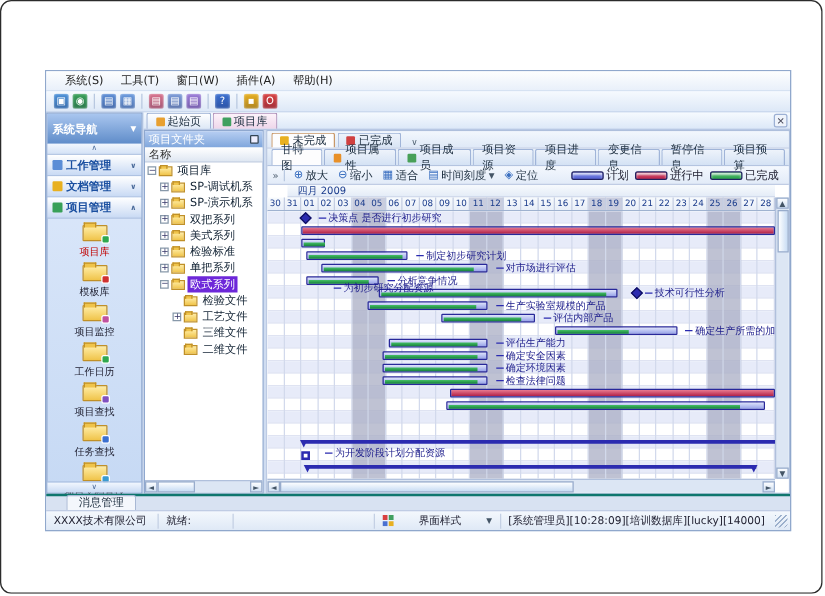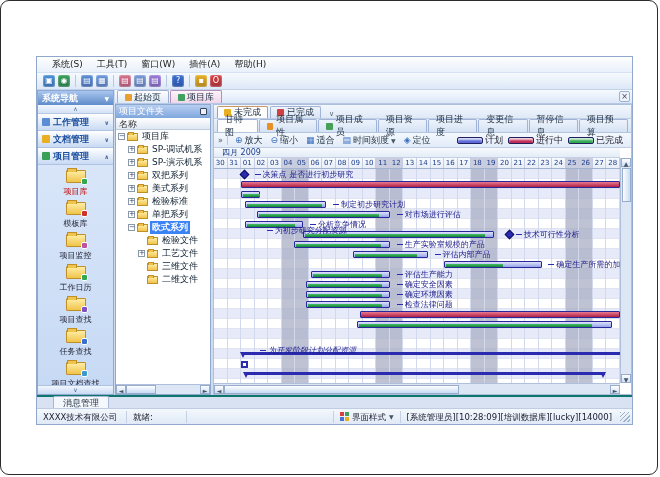--- a/index.html
+++ b/index.html
@@ -19,21 +19,21 @@
              display:flex; align-items:center; gap:3px; padding-left:6px; }
   .ticon { width:12px; height:12px; border-radius:2px; font-size:8px; color:#fff;
            text-align:center; line-height:12px; box-shadow:inset 0 0 2px rgba(255,255,255,.7); }
   .tsep { width:1px; height:12px; background:#b8c8e0; margin:0 2px; }
 
   .main { position:absolute; left:0; top:33px; right:0; bottom:29px; background:#cfdcf0; }
 
   
   .sidebar { position:absolute; left:0; top:0; width:77px; bottom:0;
              border:1px solid #8fa8cf; background:linear-gradient(#dfeafb,#c6d9f4); }
-  .sb-title { height:14px; background:linear-gradient(#a9c6ef,#5f8cc9); color:#fff;
+  .sb-title { height:24px; background:linear-gradient(#a9c6ef,#5f8cc9); color:#fff;
               font-size:9px; font-weight:bold; display:flex; align-items:center;
               justify-content:space-between; padding:0 4px; }
   .sb-collapse { height:9px; background:linear-gradient(#f2f7fe,#d4e2f6); border-bottom:1px solid #b6c8e4;
                  font-size:6px; color:#4a6a9a; text-align:center; line-height:8px; }
   .sb-sec { height:17px; display:flex; align-items:center; gap:3px; padding:0 4px;
             background:linear-gradient(#ffffff,#c9daf4); border-bottom:1px solid #aec2e2;
             color:#1a4fa0; font-size:9px; font-weight:bold; }
   .sb-sec .mini { width:8px; height:8px; border-radius:1px; }
   .sb-sec .chev { margin-left:auto; font-size:6px; color:#4a6a9a; }
   .sb-item { height:32px; text-align:center; padding-top:2px; cursor:default; }
@@ -72,21 +72,21 @@
             font-size:9px; color:#333; padding-left:3px; line-height:12px; }
   .tp-body { position:absolute; left:0; right:0; top:25px; bottom:10px; overflow:hidden; }
   .trow { height:13px; display:flex; align-items:center; font-size:9px; white-space:nowrap; color:#123; }
   .texp { width:7px; height:7px; min-width:7px; border:1px solid #89a; background:#fff; color:#336;
           font-size:7px; line-height:5px; text-align:center; margin-right:2px; }
   .tfold { width:11px; height:8px; min-width:11px; background:linear-gradient(#ffeda6,#f0c44a);
            border:1px solid #c09028; margin-right:2px; position:relative; }
   .tfold::before { content:""; position:absolute; top:-2px; left:0; width:4px; height:2px;
                    background:#f0c44a; border:1px solid #c09028; border-bottom:none; }
   .tlab { padding:0 2px; }
-  .trow.sel .tlab { background:#3b82f6; color:#fff;font-weight:bold; }
+  .trow.sel .tlab { background:#6d28d9; color:#fff; }
   .tp-hscroll { position:absolute; left:0; right:0; bottom:0; height:10px;
                 background:#dce6f4; border-top:1px solid #b0c0dc; display:flex; }
   .sarr { width:10px; height:9px; font-size:6px; color:#456; text-align:center; line-height:9px;
           background:linear-gradient(#fdfeff,#cfdff2); border:1px solid #98accc; }
   .hthumb { height:9px; width:30px; background:linear-gradient(#fdfeff,#c8dcf4); border:1px solid #98accc; }
 
   
   .content { position:absolute; left:176px; right:0; top:14px; bottom:0; background:#edf2fb;
              border:1px solid #aebfdc; }
   .stabs { height:14px; display:flex; align-items:flex-end; gap:2px; padding:1px 3px 0;
@@ -111,21 +111,21 @@
   .gbtn { display:flex; align-items:center; gap:2px; padding:0 3px; }
   .gbtn .gi { color:#3a6fc0; font-size:9px; }
   .gdrop { font-size:6px; color:#456; }
   .legend { margin-left:auto; display:flex; align-items:center; gap:5px; padding-right:4px; }
   .lgi { display:flex; align-items:center; gap:2px; font-size:9px; color:#223; }
   .lgsw { width:26px; height:7px; border:1px solid #202060; border-radius:2px;
           box-shadow:inset 0 2px 2px rgba(255,255,255,.8); }
 
   
   .gantt { position:absolute; left:0; right:0; top:43px; bottom:0; background:#fff; }
-  .gmonth { position:absolute; left:0; right:11px; top:0; height:10px;
+  .gmonth { position:absolute; left:16px; right:11px; top:0; height:10px;
             background:linear-gradient(#f7fafd,#e4ecf7); border-bottom:1px solid #c4d0e6;
             font-size:8px; color:#1b3c8c; padding-left:8px; line-height:10px; }
   .gdays { position:absolute; left:0; right:11px; top:10px; height:11px; display:flex;
            background:linear-gradient(#f7fafd,#e8eef8); border-bottom:1px solid #9fb2d0; }
   .gday { flex:1; font-size:7px; color:#1b3c8c; text-align:center; line-height:11px;
           border-right:1px solid #c4cde2; }
   .gday.we { background:#c9cdde; }
   .gchart { position:absolute; left:0; right:11px; top:21px; bottom:11px; overflow:hidden; background:#fff; }
   .stripe { position:absolute; left:0; right:0; background:#e7ebf9; border-bottom:1px solid #dfe3f2; z-index:0; }
   .stripe.odd { background:#fff; }
@@ -157,21 +157,21 @@
   
   .msgstrip { position:absolute; left:0; right:0; bottom:16px; height:13px; background:#d8e2f2;
               border-top:2px solid #0f766e; display:flex; align-items:flex-end; padding-left:16px; }
   .msgtab { height:12px; font-size:9px; color:#234; padding:0 9px; line-height:12px;
             background:#f4f7fc; border:1px solid #a8b8d4; border-bottom:none; border-radius:2px 2px 0 0; }
   .statusbar { position:absolute; left:0; right:0; bottom:0; height:16px;
                background:linear-gradient(#f4f8fd,#dfe9f6); border-top:1px solid #c0cce4;
                display:flex; align-items:center; font-size:8.5px; color:#223; }
   .sbp { padding:0 6px; border-right:1px solid #c4d0e4; height:12px; line-height:12px; white-space:nowrap; }
   .sbfill { flex:1; border-right:1px solid #c4d0e4; height:12px; }
-  .sbstyle { display:flex; align-items:center; gap:3px;justify-content:center; }
+  .sbstyle { display:flex; align-items:center; gap:20px;justify-content:center; }
   .sbdrop { font-size:6px; color:#456; }
   .grip { width:10px; height:10px; margin:0 2px;
           background:repeating-linear-gradient(135deg,#9cb0cc 0 1px,transparent 1px 3px); }
 </style>
 </head>
 <body>
 
 <div class="page">
   <div class="app">
 
@@ -546,21 +546,21 @@
                 <div class="prog" style="width: 90%;"></div>
               </div>
               <div class="tlabel" style="left: 182.7px; top: 131px;">检查法律问题</div>
               <div class="gbar red" style="left: 146.16px; width: 259.84px; top: 141.5px;"></div>
               <div class="gbar" style="left: 143.453px; width: 254.427px; top: 151.5px;">
                 <div class="prog" style="width: 92%;"></div>
               </div>
               <div class="gsum" style="left: 28.42px; width: 377.58px; top: 183px;"></div>
               <div class="tri" style="left: 26.42px; top: 183px;"></div>
               <div class="mark" style="left: 26.7733px; top: 191.5px;"></div>
-              <div class="tlabel" style="left: 46.0133px; top: 177px; font-style: italic;">为开发阶段计划分配资源</div>
+              <div class="tlabel" style="left: 46.0133px; top: 189px;">为开发阶段计划分配资源</div>
               <div class="gsum" style="left: 31.1267px; width: 359.987px; top: 203px;"></div>
               <div class="tri" style="left: 29.1267px; top: 203px;"></div>
               <div class="tri" style="left: 386.113px; top: 203px;"></div>
             </div>
           <div class="gvscroll">
             <div class="sarr">▲</div>
             <div class="vthumb"></div>
             <div class="sarr" style="position:absolute;bottom:0;left:0;">▼</div>
           </div>
           <div class="ghscroll">

